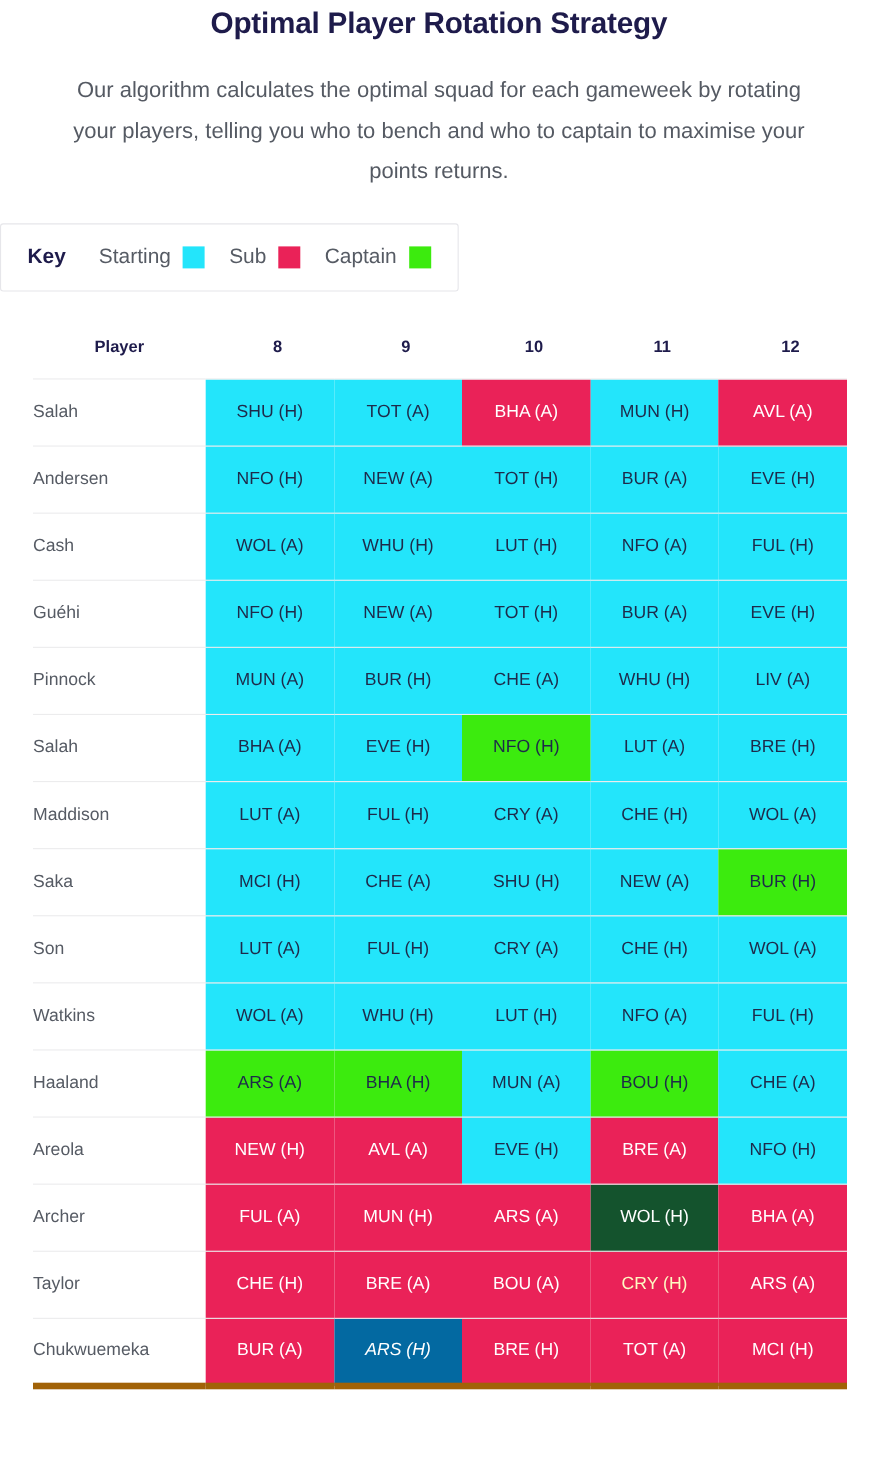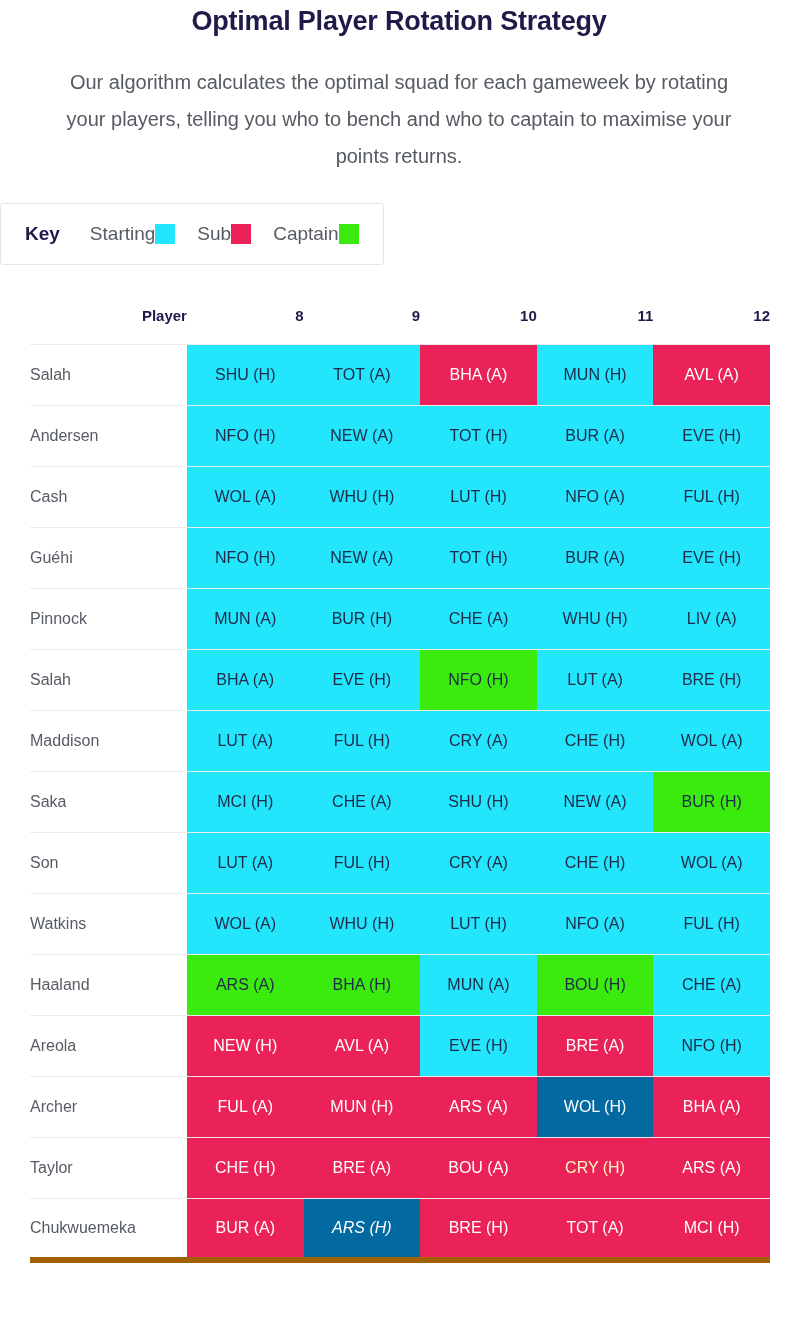--- a/index.html
+++ b/index.html
@@ -53,20 +53,21 @@
   }
   .key-label {
     font-size: 19px;
     font-weight: bold;
     color: #1e1b4b;
     margin-right: 8px;
   }
   .key-item {
     display: flex;
     align-items: center;
+    gap: 11px;
   }
   .key-item-text {
     font-size: 19px;
     color: #565b64;
   }
   .swatch {
     width: 20px;
     height: 20px;
     display: inline-block;
   }
@@ -81,21 +82,21 @@
     border-collapse: collapse;
     table-layout: fixed;
   }
   table.rot col.namecol { width: 154px; }
   table.rot col.gwcol   { width: 114.4px; }
 
   table.rot thead th {
     font-size: 15px;
     font-weight: bold;
     color: #1e1b4b;
-    text-align: right;
+    text-align: center;
     padding: 0 0 20px 0;
     vertical-align: bottom;
   }
   table.rot thead th.gw { padding-left: 14px; }
 
   table.rot tbody td {
     height: 61px;
     font-size: 16px;
     border-top: 1px solid #ececed;
   }
@@ -259,21 +260,21 @@
             <td class="cell" style="background: rgb(234, 34, 88); color: rgb(255, 255, 255);">AVL (A)</td>
             <td class="cell" style="background: rgb(35, 229, 251); color: rgb(30, 42, 74);">EVE (H)</td>
             <td class="cell" style="background: rgb(234, 34, 88); color: rgb(255, 255, 255);">BRE (A)</td>
             <td class="cell" style="background: rgb(35, 229, 251); color: rgb(30, 42, 74);">NFO (H)</td>
           </tr>
           <tr>
             <td class="pname">Archer</td>
             <td class="cell" style="background: rgb(234, 34, 88); color: rgb(255, 255, 255);">FUL (A)</td>
             <td class="cell" style="background: rgb(234, 34, 88); color: rgb(255, 255, 255);">MUN (H)</td>
             <td class="cell" style="background: rgb(234, 34, 88); color: rgb(255, 255, 255);">ARS (A)</td>
-            <td class="cell" style="background: #0369a1; color: rgb(255, 255, 255);">WOL (H)</td>
+            <td class="cell" style="background: #14532d; color: rgb(255, 255, 255);">WOL (H)</td>
             <td class="cell" style="background: rgb(234, 34, 88); color: rgb(255, 255, 255);">BHA (A)</td>
           </tr>
           <tr>
             <td class="pname">Taylor</td>
             <td class="cell" style="background: rgb(234, 34, 88); color: rgb(255, 255, 255);">CHE (H)</td>
             <td class="cell" style="background: rgb(234, 34, 88); color: rgb(255, 255, 255);">BRE (A)</td>
             <td class="cell" style="background: rgb(234, 34, 88); color: rgb(255, 255, 255);">BOU (A)</td>
             <td class="cell" style="background: rgb(234, 34, 88); color: #fef9c3;">CRY (H)</td>
             <td class="cell" style="background: rgb(234, 34, 88); color: rgb(255, 255, 255);">ARS (A)</td>
           </tr>

